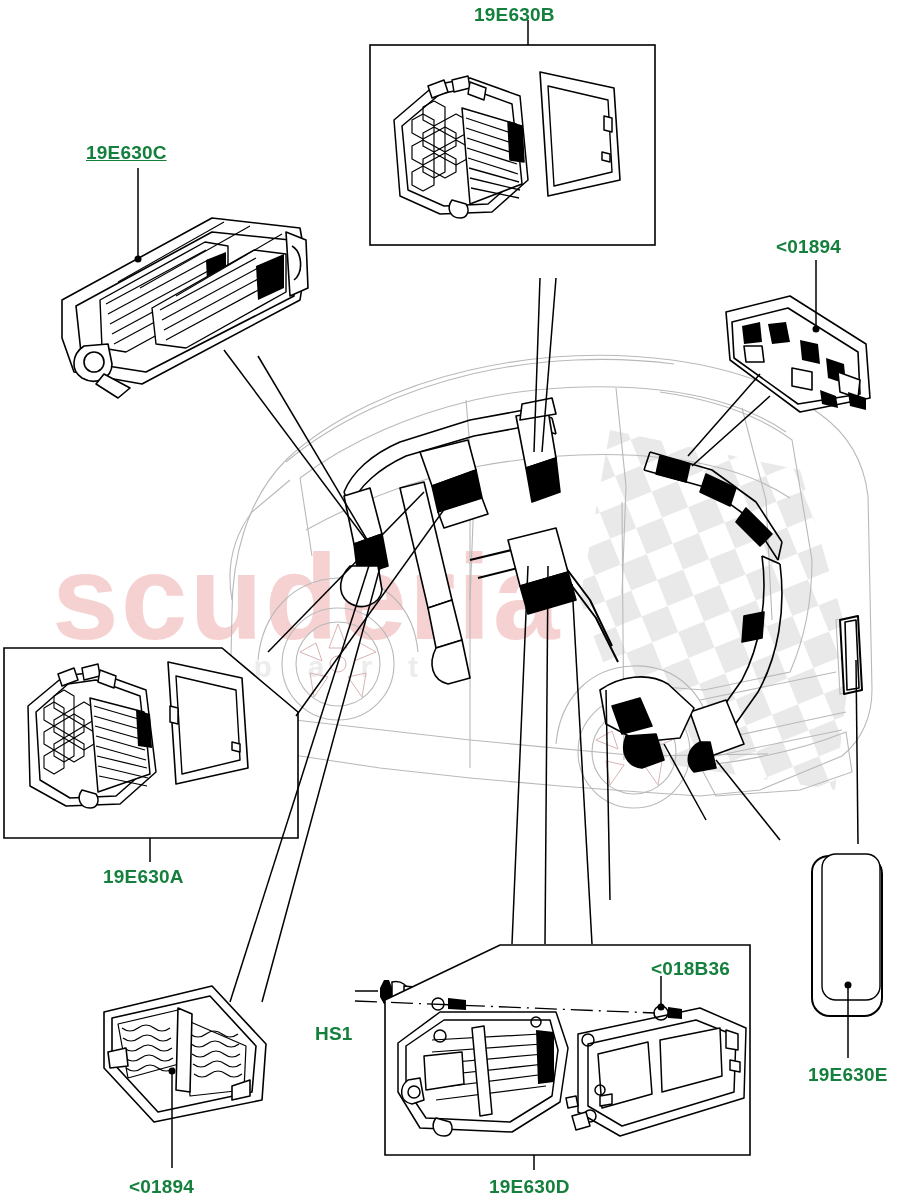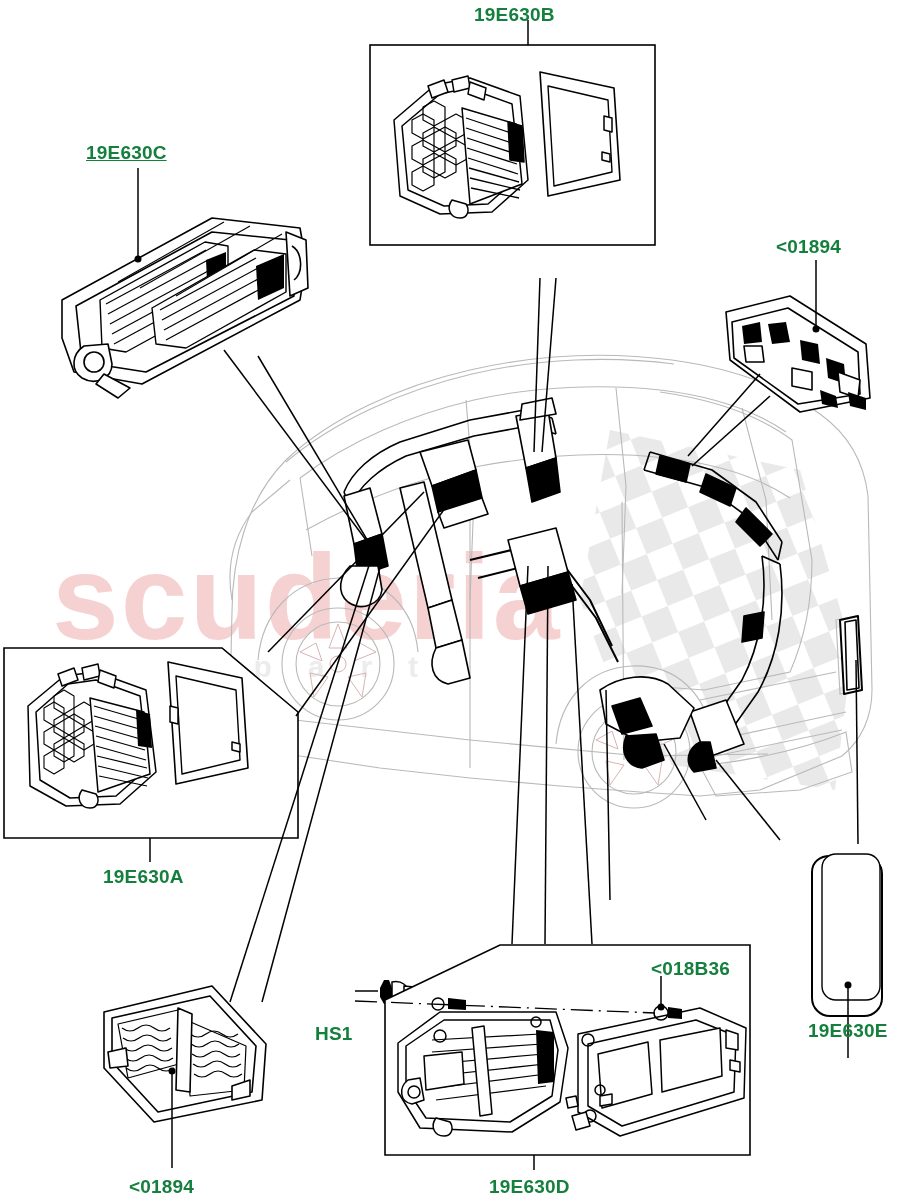--- a/index.html
+++ b/index.html
@@ -433,15 +433,15 @@
   </svg>
 
   <div class="lbl" style="left:474px;top:4px;">19E630B</div>
   <div class="lbl" style="left:86px;top:142px;text-decoration:underline;">19E630C</div>
   <div class="lbl" style="left:776px;top:236px;">&lt;01894</div>
   <div class="lbl" style="left:103px;top:866px;">19E630A</div>
   <div class="lbl" style="left:315px;top:1023px;">HS1</div>
   <div class="lbl" style="left:651px;top:958px;">&lt;018B36</div>
   <div class="lbl" style="left:129px;top:1176px;">&lt;01894</div>
   <div class="lbl" style="left:489px;top:1176px;">19E630D</div>
-  <div class="lbl" style="left:808px;top:1020px;">19E630E</div>
+  <div class="lbl" style="left:808px;top:1064px;">19E630E</div>
 
 </div>
 
 </body></html>

